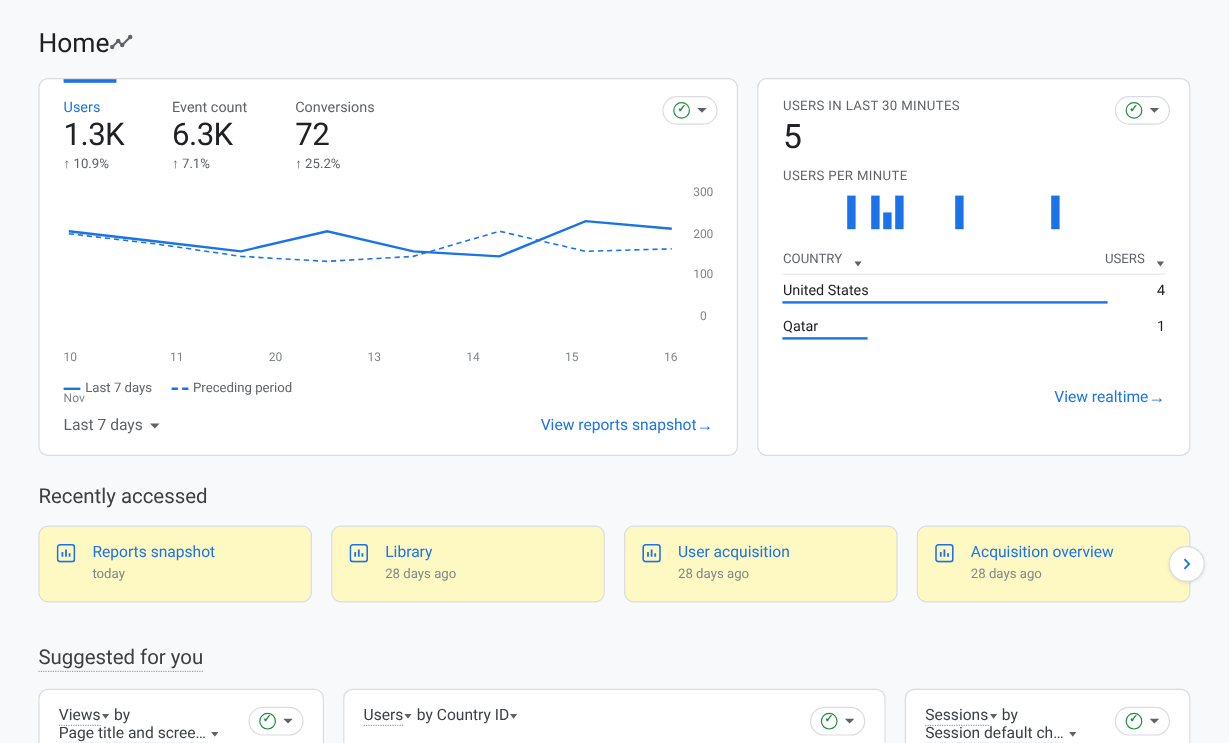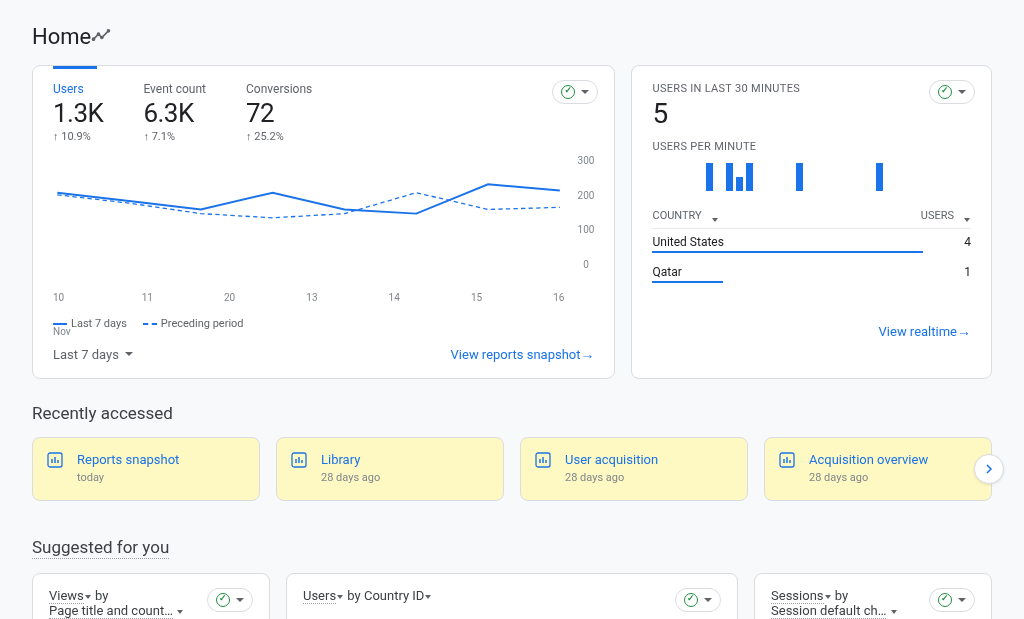--- a/index.html
+++ b/index.html
@@ -286,21 +286,21 @@
   </div>
 
   
   <div class="section-title dotted">Suggested for you</div>
   <div class="suggest-row" id="suggest-row">
       <div class="suggest-card">
       <div class="check-btn">
           <span class="check-icon"></span>
           <span class="caret-down"></span>
         </div>
-      <div class="sc-title-wrap"><span class="dotted-u">Views</span><span class="caret-sm"></span> by<br><span class="dotted-u">Page title and count…</span> <span class="caret-sm"></span></div>
+      <div class="sc-title-wrap"><span class="dotted-u">Views</span><span class="caret-sm"></span> by<br><span class="dotted-u">Page title and scree…</span> <span class="caret-sm"></span></div>
       </div>
       <div class="suggest-card wide">
       <div class="check-btn">
           <span class="check-icon"></span>
           <span class="caret-down"></span>
         </div>
       <div class="sc-title-wrap"><span class="dotted-u">Users</span><span class="caret-sm"></span> by Country ID<span class="caret-sm"></span></div>
       </div>
       <div class="suggest-card">
       <div class="check-btn">

